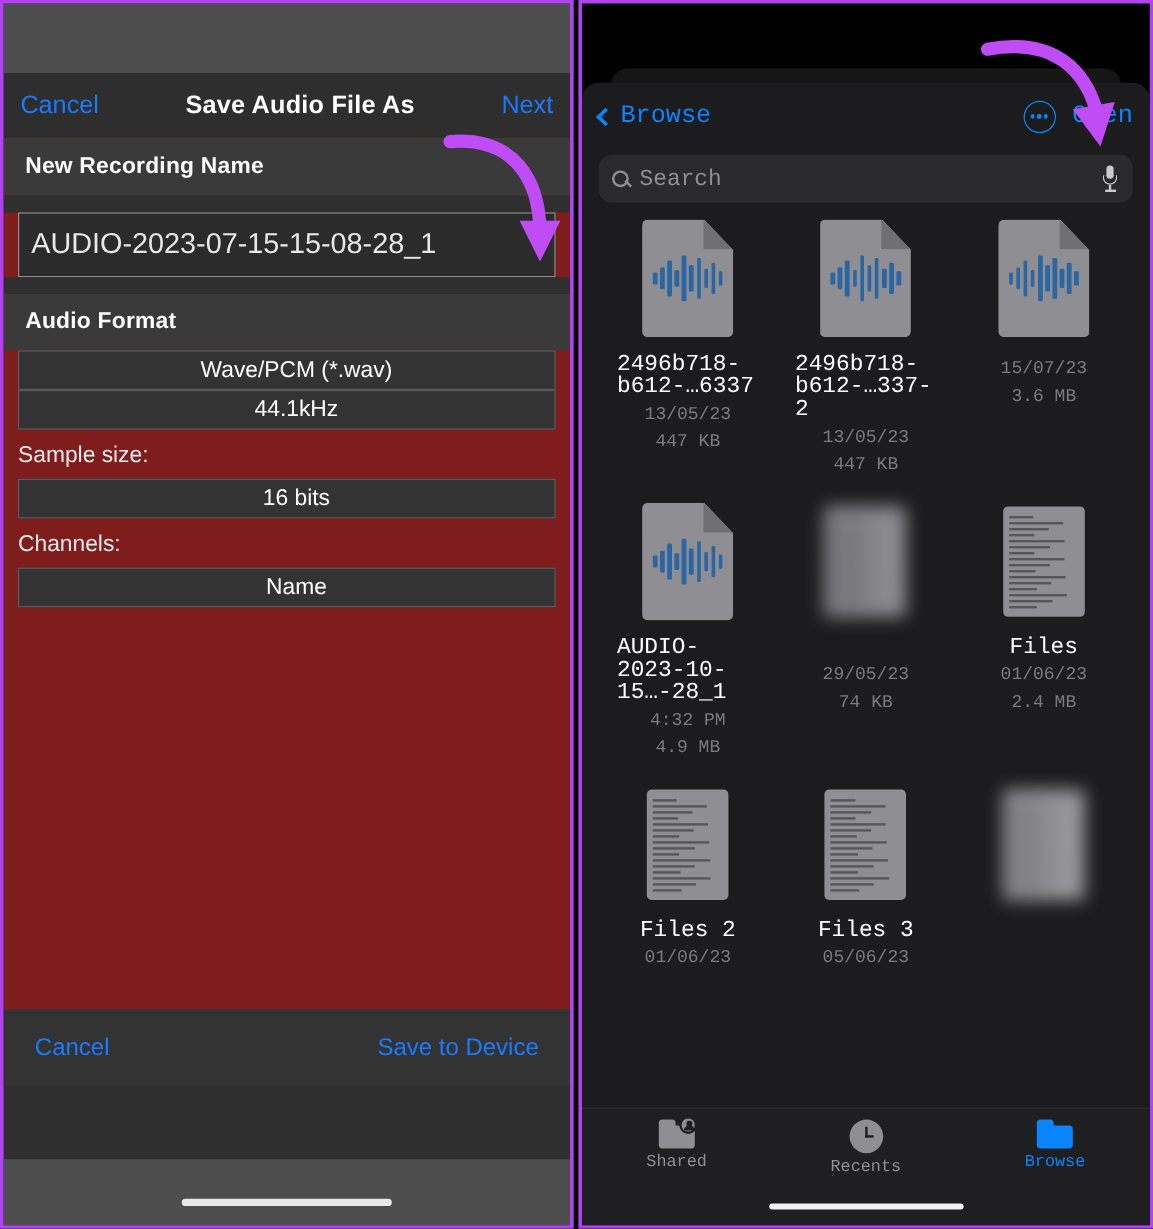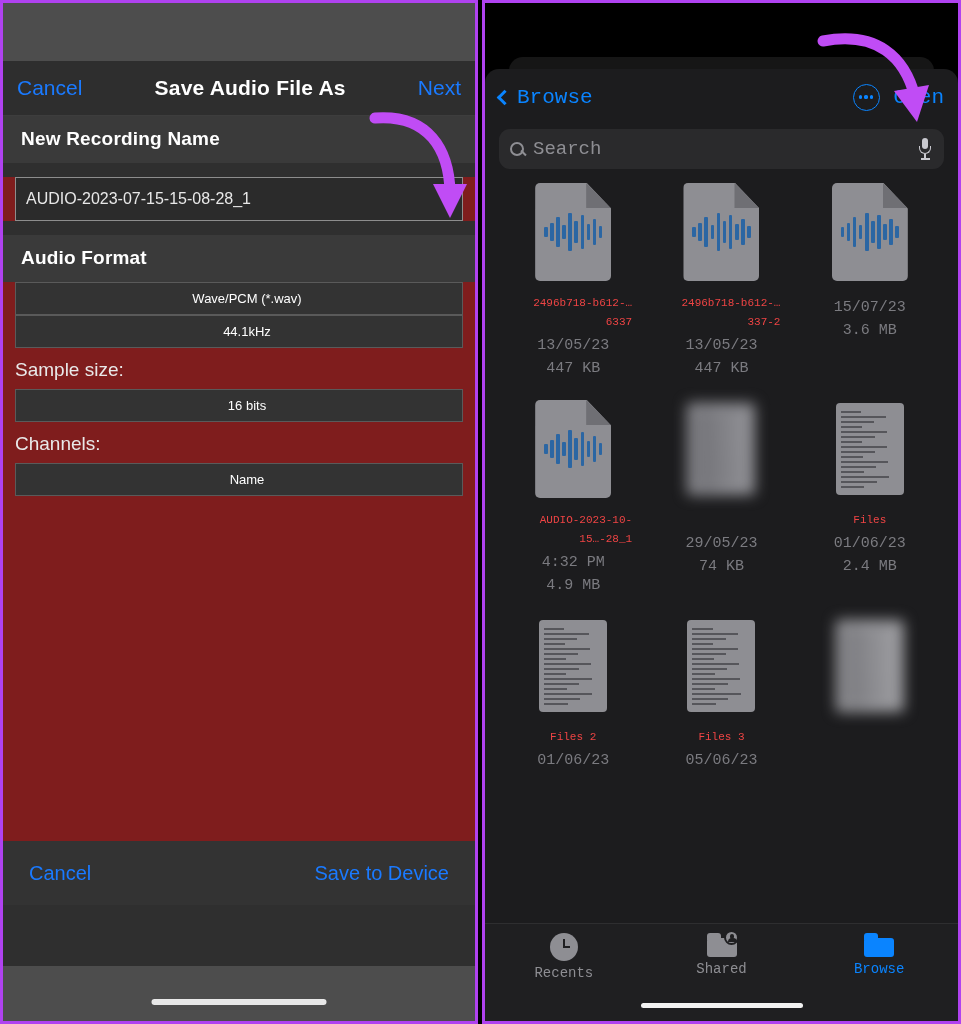--- a/index.html
+++ b/index.html
@@ -44,39 +44,39 @@
     padding: 12px 18px 13px 18px;
     letter-spacing: .2px;
   }
   .spacer-14 { height: 14px; background:#2f2f2f; }
 
   .text-field {
     margin: 0 12px;
     background: #2b2b2b;
     border: 1px solid #8d8d8d;
     color: #e8e8e8;
-    font-size: 16px;
+    font-size: 24px;
     padding: 8px 10px;
-    height: 44px;
+    height: 54px;
     display: flex; align-items: center;
   }
 
   .field-label {
     color: #e9e9e9;
     font-size: 19px;
     padding: 11px 12px 8px 12px;
   }
   .value-box {
     margin: 0 12px;
     background: #333333;
     border: 1px solid #5a5a5a;
     height: 33px;
     display: flex; align-items: center; justify-content: center;
     color: #ffffff;
-    font-size: 13px;
+    font-size: 19px;
     padding-left: 16px;
   }
 
   .l-footer {
     position: absolute; left: 0; right: 0; bottom: 0;
     height: 64px; background: #333333;
     display: flex; align-items: center; justify-content: space-between;
     padding: 0 26px;
   }
   .l-footer-btn { color: #1a7aff; font-size: 20px; }
@@ -184,21 +184,21 @@
   
   .doc-paper {
     width: 68px; height: 92px; background: #8e8e93;
     border-radius: 4px; position: relative; overflow: hidden;
     margin: 3px auto 0 auto;
   }
   .doc-paper .ln { position: absolute; left: 7%; height: 1.6px; background: rgba(40,40,45,.55); }
   .doc-id { background:#9a9a9e; }
 
   .fname {
-    color: #ef4444; font-size: 11px; text-align: right; line-height: 19px;
+    color: #ffffff; font-size: 19px; text-align: left; line-height: 19px;
     max-width: 118px; word-break: break-word;
   }
   .fmeta { color: #7b7b80; font-size: 15px; text-align: center; margin-top: 4px; line-height: 19px; }
   .blurred { filter: blur(7px); }
   .blurred-name { filter: blur(8px); color:#55555a; }
 
   
   .tabbar {
     position: absolute; left: 0; right: 0; bottom: 0; height: 98px;
     background: #1f1f21; border-top: 1px solid #2e2e30;
@@ -512,30 +512,30 @@
                 <div class="ln" style="top: 78px; width: 53%;"></div>
                 <div class="ln" style="top: 83px; width: 35%;"></div>
               </div>
             </div>
             <div class="fname blurred-name">&nbsp;</div>
           </div>
         </div>
 
       <div class="tabbar">
         <div class="tab">
-          <span class="ic-clock"></span>
-          <span class="tab-label">Recents</span>
-        </div>
-        <div class="tab">
           <span class="ic-folder">
             <span class="ft"></span>
               <span class="fb"></span>
               <span class="person"></span>
           </span>
           <span class="tab-label">Shared</span>
+        </div>
+        <div class="tab">
+          <span class="ic-clock"></span>
+          <span class="tab-label">Recents</span>
         </div>
         <div class="tab">
           <span class="ic-folder ic-folder-blue">
             <span class="ft"></span>
               <span class="fb"></span>
           </span>
           <span class="tab-label active">Browse</span>
         </div>
       </div>
 

